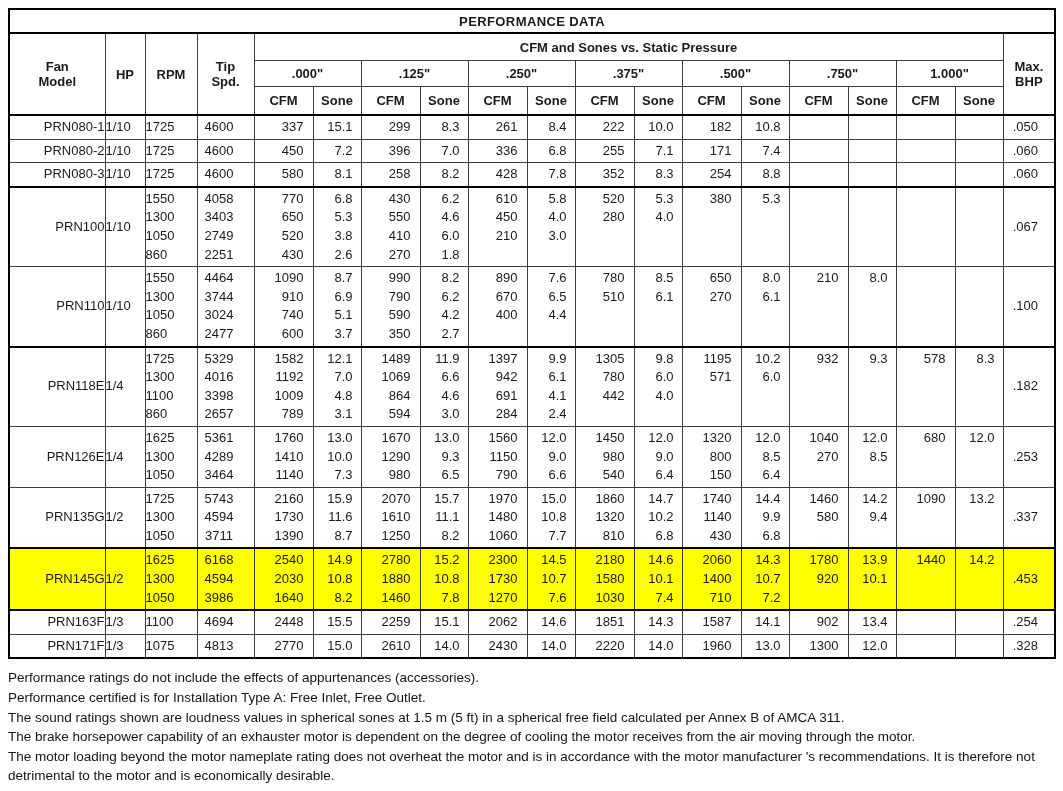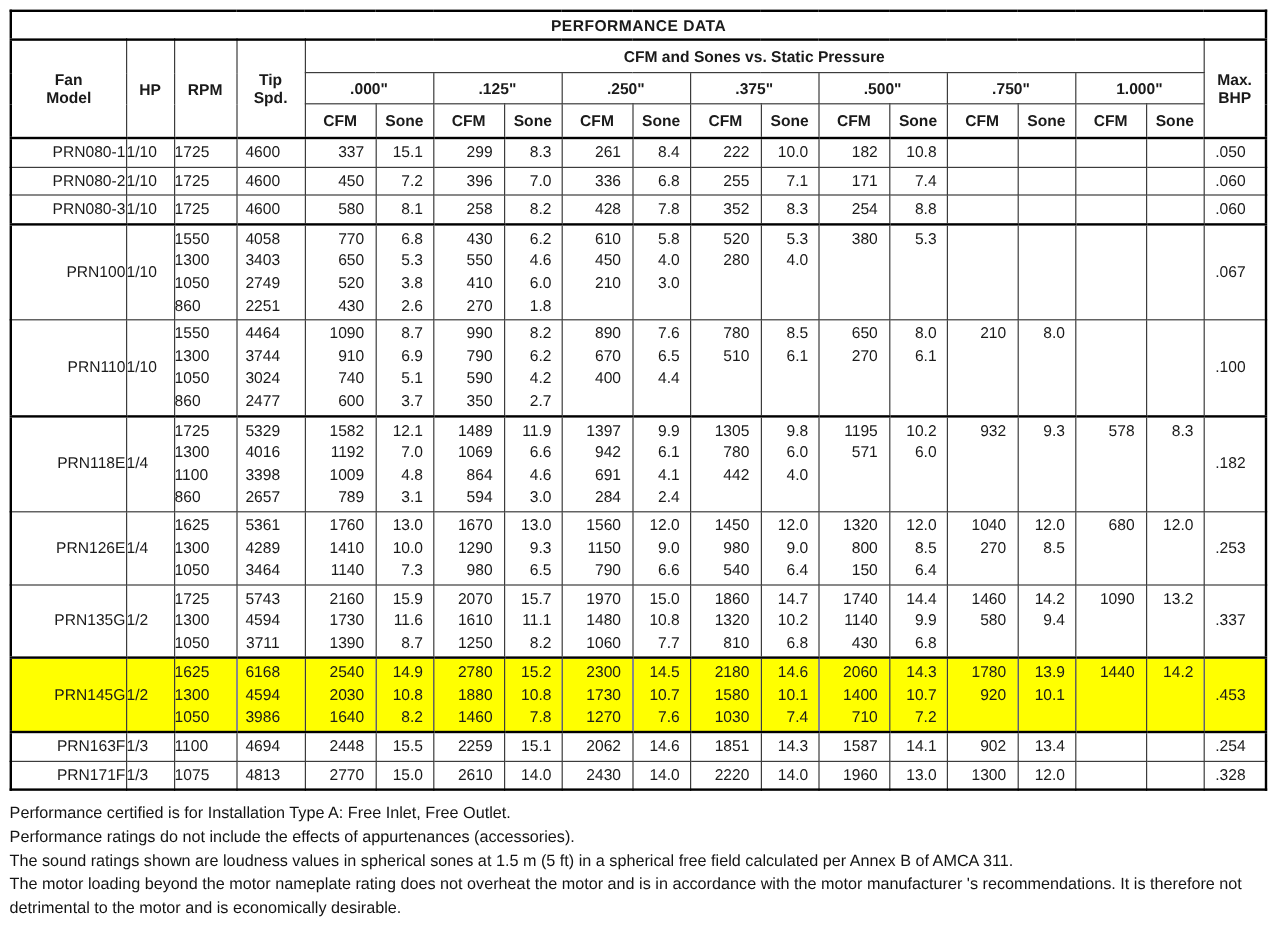--- a/index.html
+++ b/index.html
@@ -887,19 +887,20 @@
           <td class="c-cfm"></td>
           <td class="c-sone"></td>
           <td class="c-bhp">
             <div class="ln">.328</div>
           </td>
         </tr>
       </tbody>
   </table>
 
   <div class="notes">
+    <div class="note-line">Performance ratings do not include the effects of appurtenances (accessories).</div>
     <div class="note-line">Performance certified is for Installation Type A: Free Inlet, Free Outlet.</div>
-    <div class="note-line">Performance ratings do not include the effects of appurtenances (accessories).</div>
     <div class="note-line">The sound ratings shown are loudness values in spherical sones at 1.5 m (5 ft) in a spherical free field calculated per Annex B of AMCA 311.</div>
+    <div class="note-line">The brake horsepower capability of an exhauster motor is dependent on the degree of cooling the motor receives from the air moving through the motor.</div>
     <div class="note-line">The motor loading beyond the motor nameplate rating does not overheat the motor and is in accordance with the motor manufacturer 's recommendations.  It is therefore not detrimental to the motor and is economically desirable.</div>
   </div>
 
 </div>
 
 </body></html>

